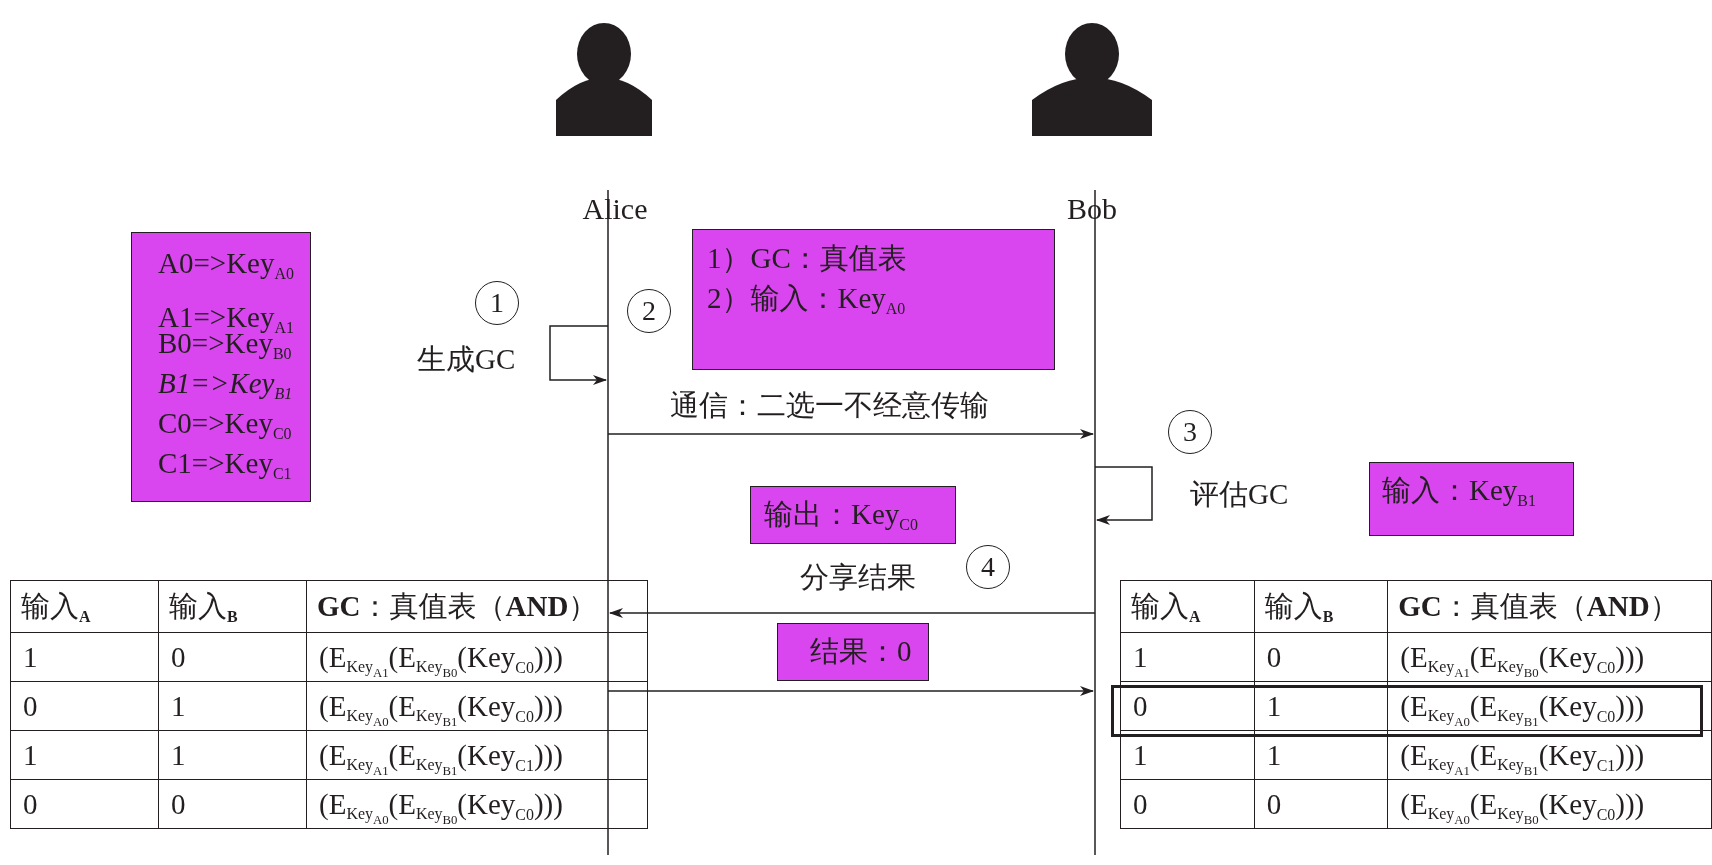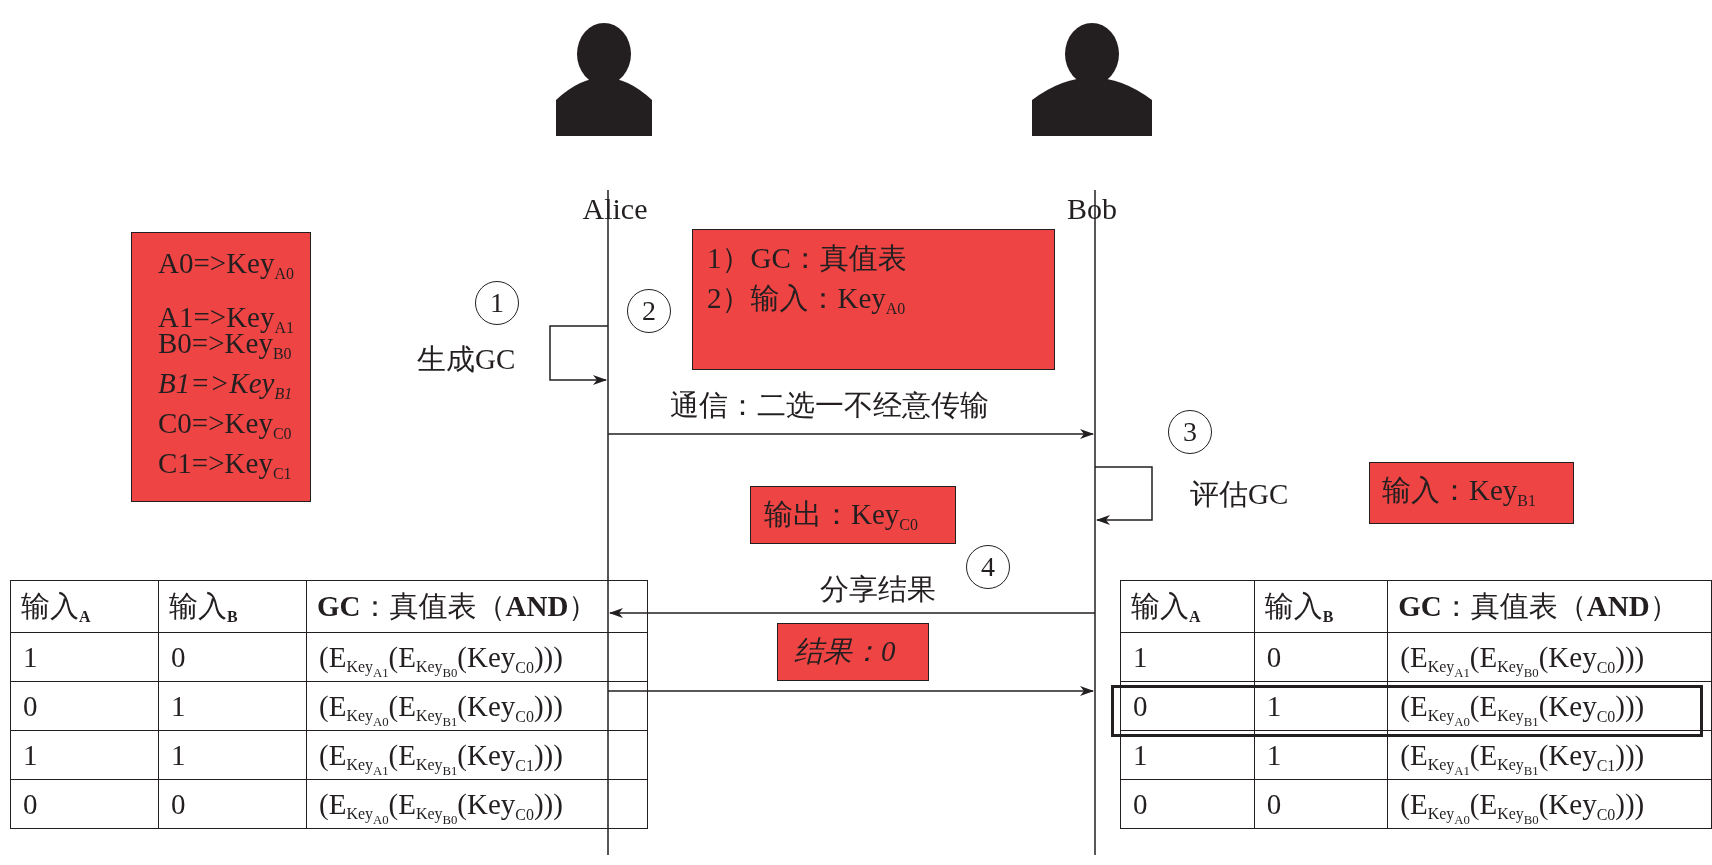--- a/index.html
+++ b/index.html
@@ -1,21 +1,21 @@
 <!DOCTYPE html>
 <html><head>
 <meta charset="utf-8">
 <style>
   html, body { margin:0; padding:0; background:#ffffff; }
   body { width:1712px; height:865px; position:relative; overflow:hidden;
          font-family:"Liberation Serif","DejaVu Serif",serif; color:#231f20; }
   .abs { position:absolute; }
   svg.lines { position:absolute; left:0; top:0; }
   .actor-label { font-size:30px; text-align:center; width:200px;margin-top:44px; }
-  .box { position:absolute; border:1.5px solid #231f20; box-sizing:border-box; background:#ef4444; }
+  .box { position:absolute; border:1.5px solid #231f20; box-sizing:border-box; background:#d946ef; }
   .txt { font-size:29px; white-space:nowrap; line-height:1; }
   sub { font-size:0.55em; vertical-align:-0.35em; line-height:0; }
   .sub2 { font-size:0.55em; vertical-align:-0.35em; line-height:0; }
   .sub2 .subsub { font-size:0.8em; vertical-align:-0.4em; }
   .keymap { left:131px; top:232px; width:180px; height:270px; }
   .keymap .row { position:absolute; left:26px; font-size:29px; white-space:nowrap; }
   .circle { position:absolute; width:44px; height:44px; border:1.5px solid #231f20; border-radius:50%;
             box-sizing:border-box; font-size:28px; text-align:center; line-height:42px; }
   table.tt { position:absolute; border-collapse:collapse; font-size:29px; }
   table.tt td { border:1.5px solid #231f20; height:49px; padding:0 12px; white-space:nowrap; box-sizing:border-box; }
@@ -74,31 +74,31 @@
 
 <div class="circle" style="left:627px;top:289px;">2</div>
 <div class="box" style="left:692px;top:229px;width:363px;height:141px;text-align:right;">
   <div class="abs txt" style="left:14px;top:14px;"><span>1）</span><span>GC：真值表</span></div>
   <div class="abs txt" style="left:14px;top:54px;"><span>2）</span><span>输入：Key</span><sub>A0</sub></div>
 </div>
 <div class="abs txt" style="left:670px;top:391px;">通信：二选一不经意传输</div>
 
 <div class="circle" style="left:1168px;top:410px;">3</div>
 <div class="abs txt" style="left:1190px;top:480px;">评估GC</div>
-<div class="box" style="left:1369px;top:462px;width:205px;height:62px;">
+<div class="box" style="left:1369px;top:462px;width:205px;height:74px;">
   <div class="abs txt" style="left:12px;top:13px;"><span>输入：Key</span><sub>B1</sub></div>
 </div>
 
 <div class="box" style="left:750px;top:486px;width:206px;height:58px;text-align:center;">
   <div class="abs txt" style="left:13px;top:13px;"><span>输出：Key</span><sub>C0</sub></div>
 </div>
 <div class="circle" style="left:966px;top:545px;">4</div>
-<div class="abs txt" style="left:820px;top:563px;margin-top:12px;">分享结果</div>
+<div class="abs txt" style="left:800px;top:563px;">分享结果</div>
 <div class="box" style="left:777px;top:623px;width:152px;height:58px;">
-  <div class="abs txt" style="left:16px;top:13px;font-style:italic;">结果：0</div>
+  <div class="abs txt" style="left:32px;top:13px;">结果：0</div>
 </div>
 
 <table class="tt" style="left:10px;top:580px;">
   <tbody>
       <tr>
     <th style="width:127px;"><span>输入</span><sub>A</sub></th>
     <th style="width:127px;"><span>输入</span><sub>B</sub></th>
     <th class="gc" style="width:320px;"><span>GC</span><span class="cn">：真值表（</span><span>AND</span><span class="cn">）</span></th>
   </tr>
   <tr>

